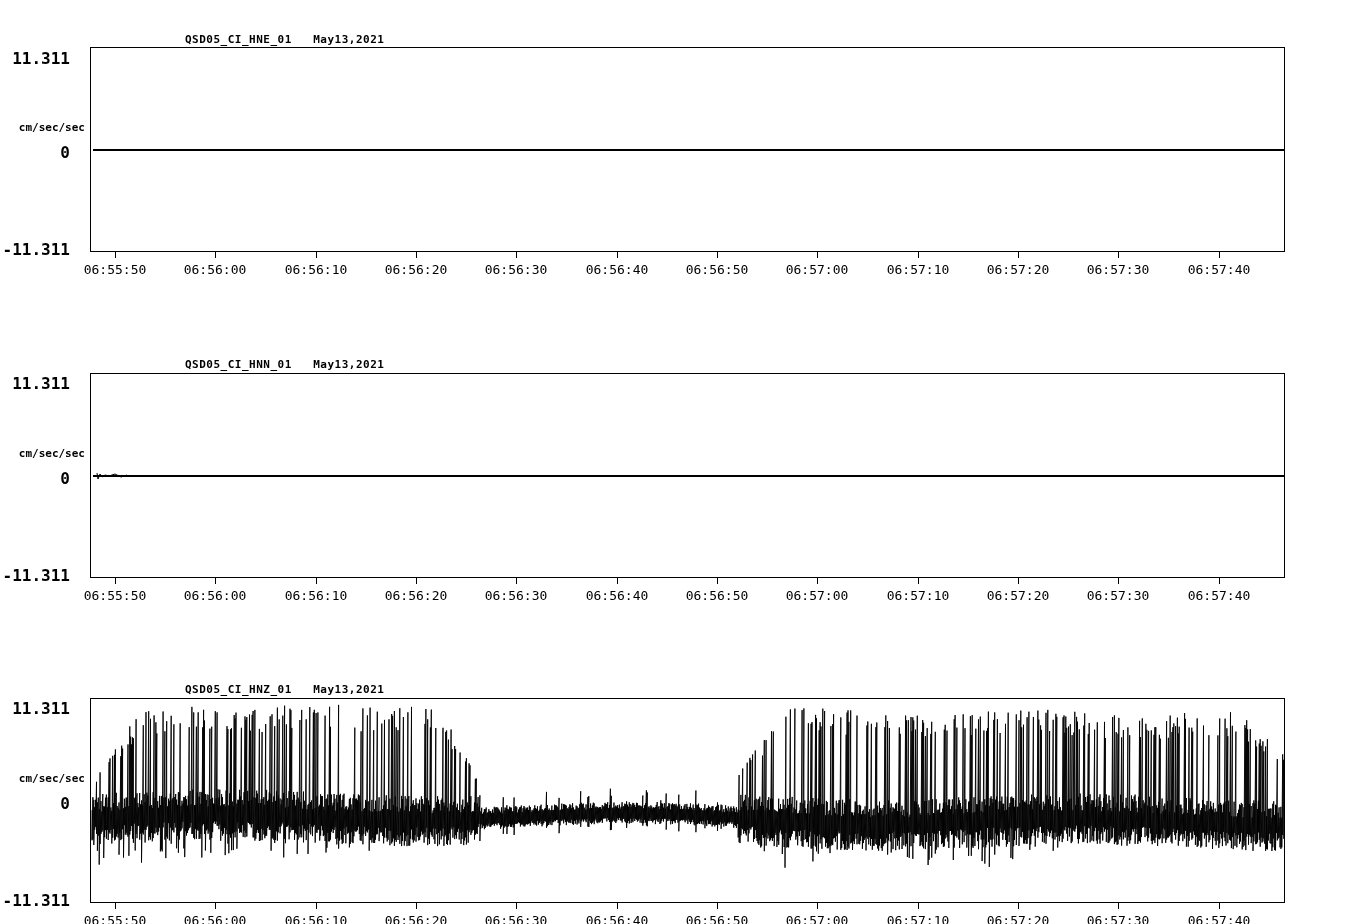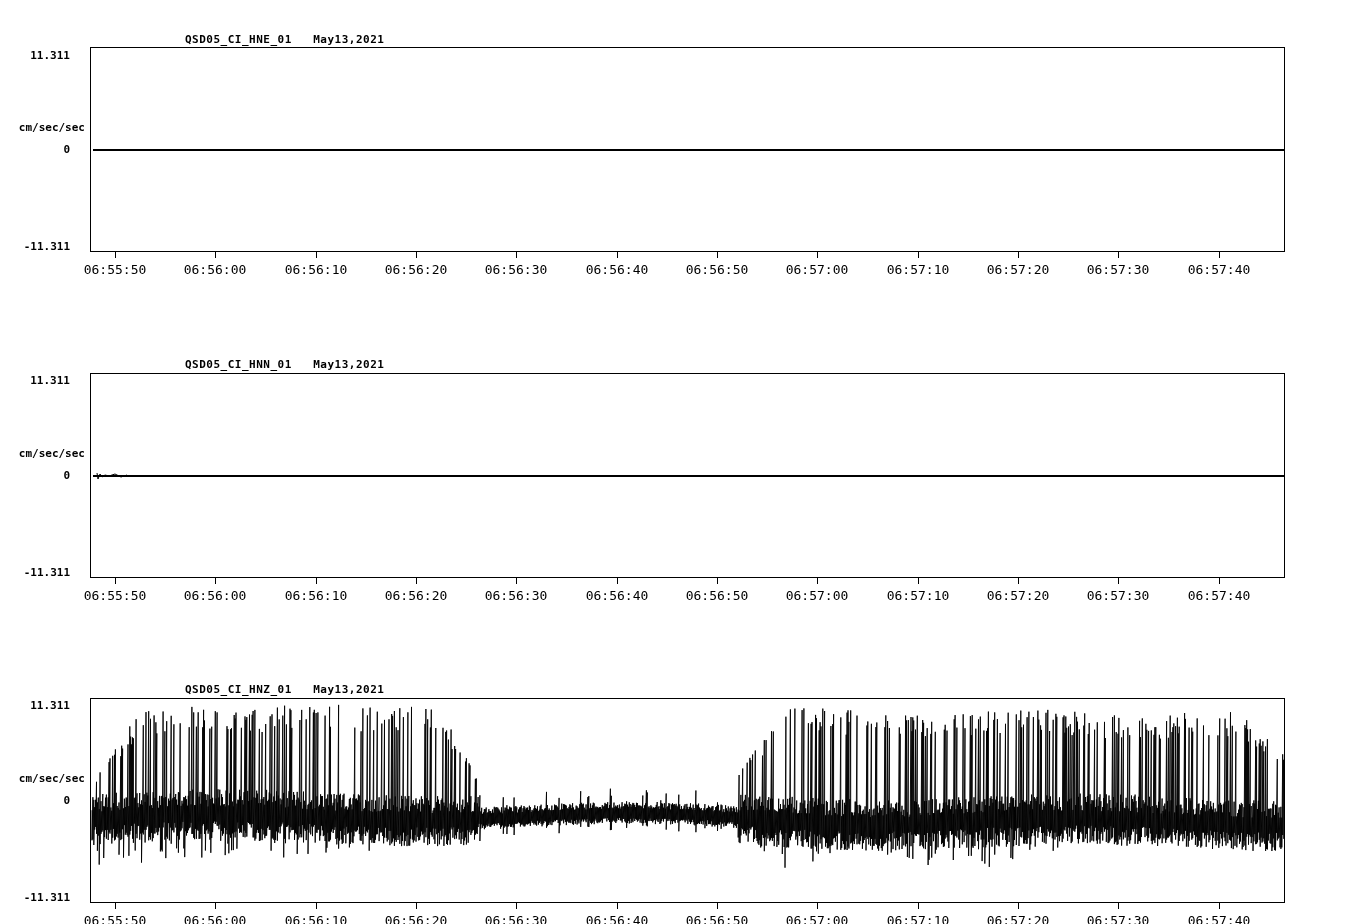--- a/index.html
+++ b/index.html
@@ -34,21 +34,21 @@
   }
   .plot-frame {
     position: absolute;
     border: 1.5px solid #000;
     box-sizing: border-box;
     background: #fff;
     overflow: hidden;
   }
   .ylab-max, .ylab-min, .ylab-zero {
     position: absolute;
-    font-size: 11px;
+    font-size: 16px;
     font-weight: bold;
     text-align: right;
     white-space: pre;
   }
   .yunits {
     position: absolute;
     font-size: 11px;
     font-weight: bold;
     text-align: right;
     white-space: pre;

